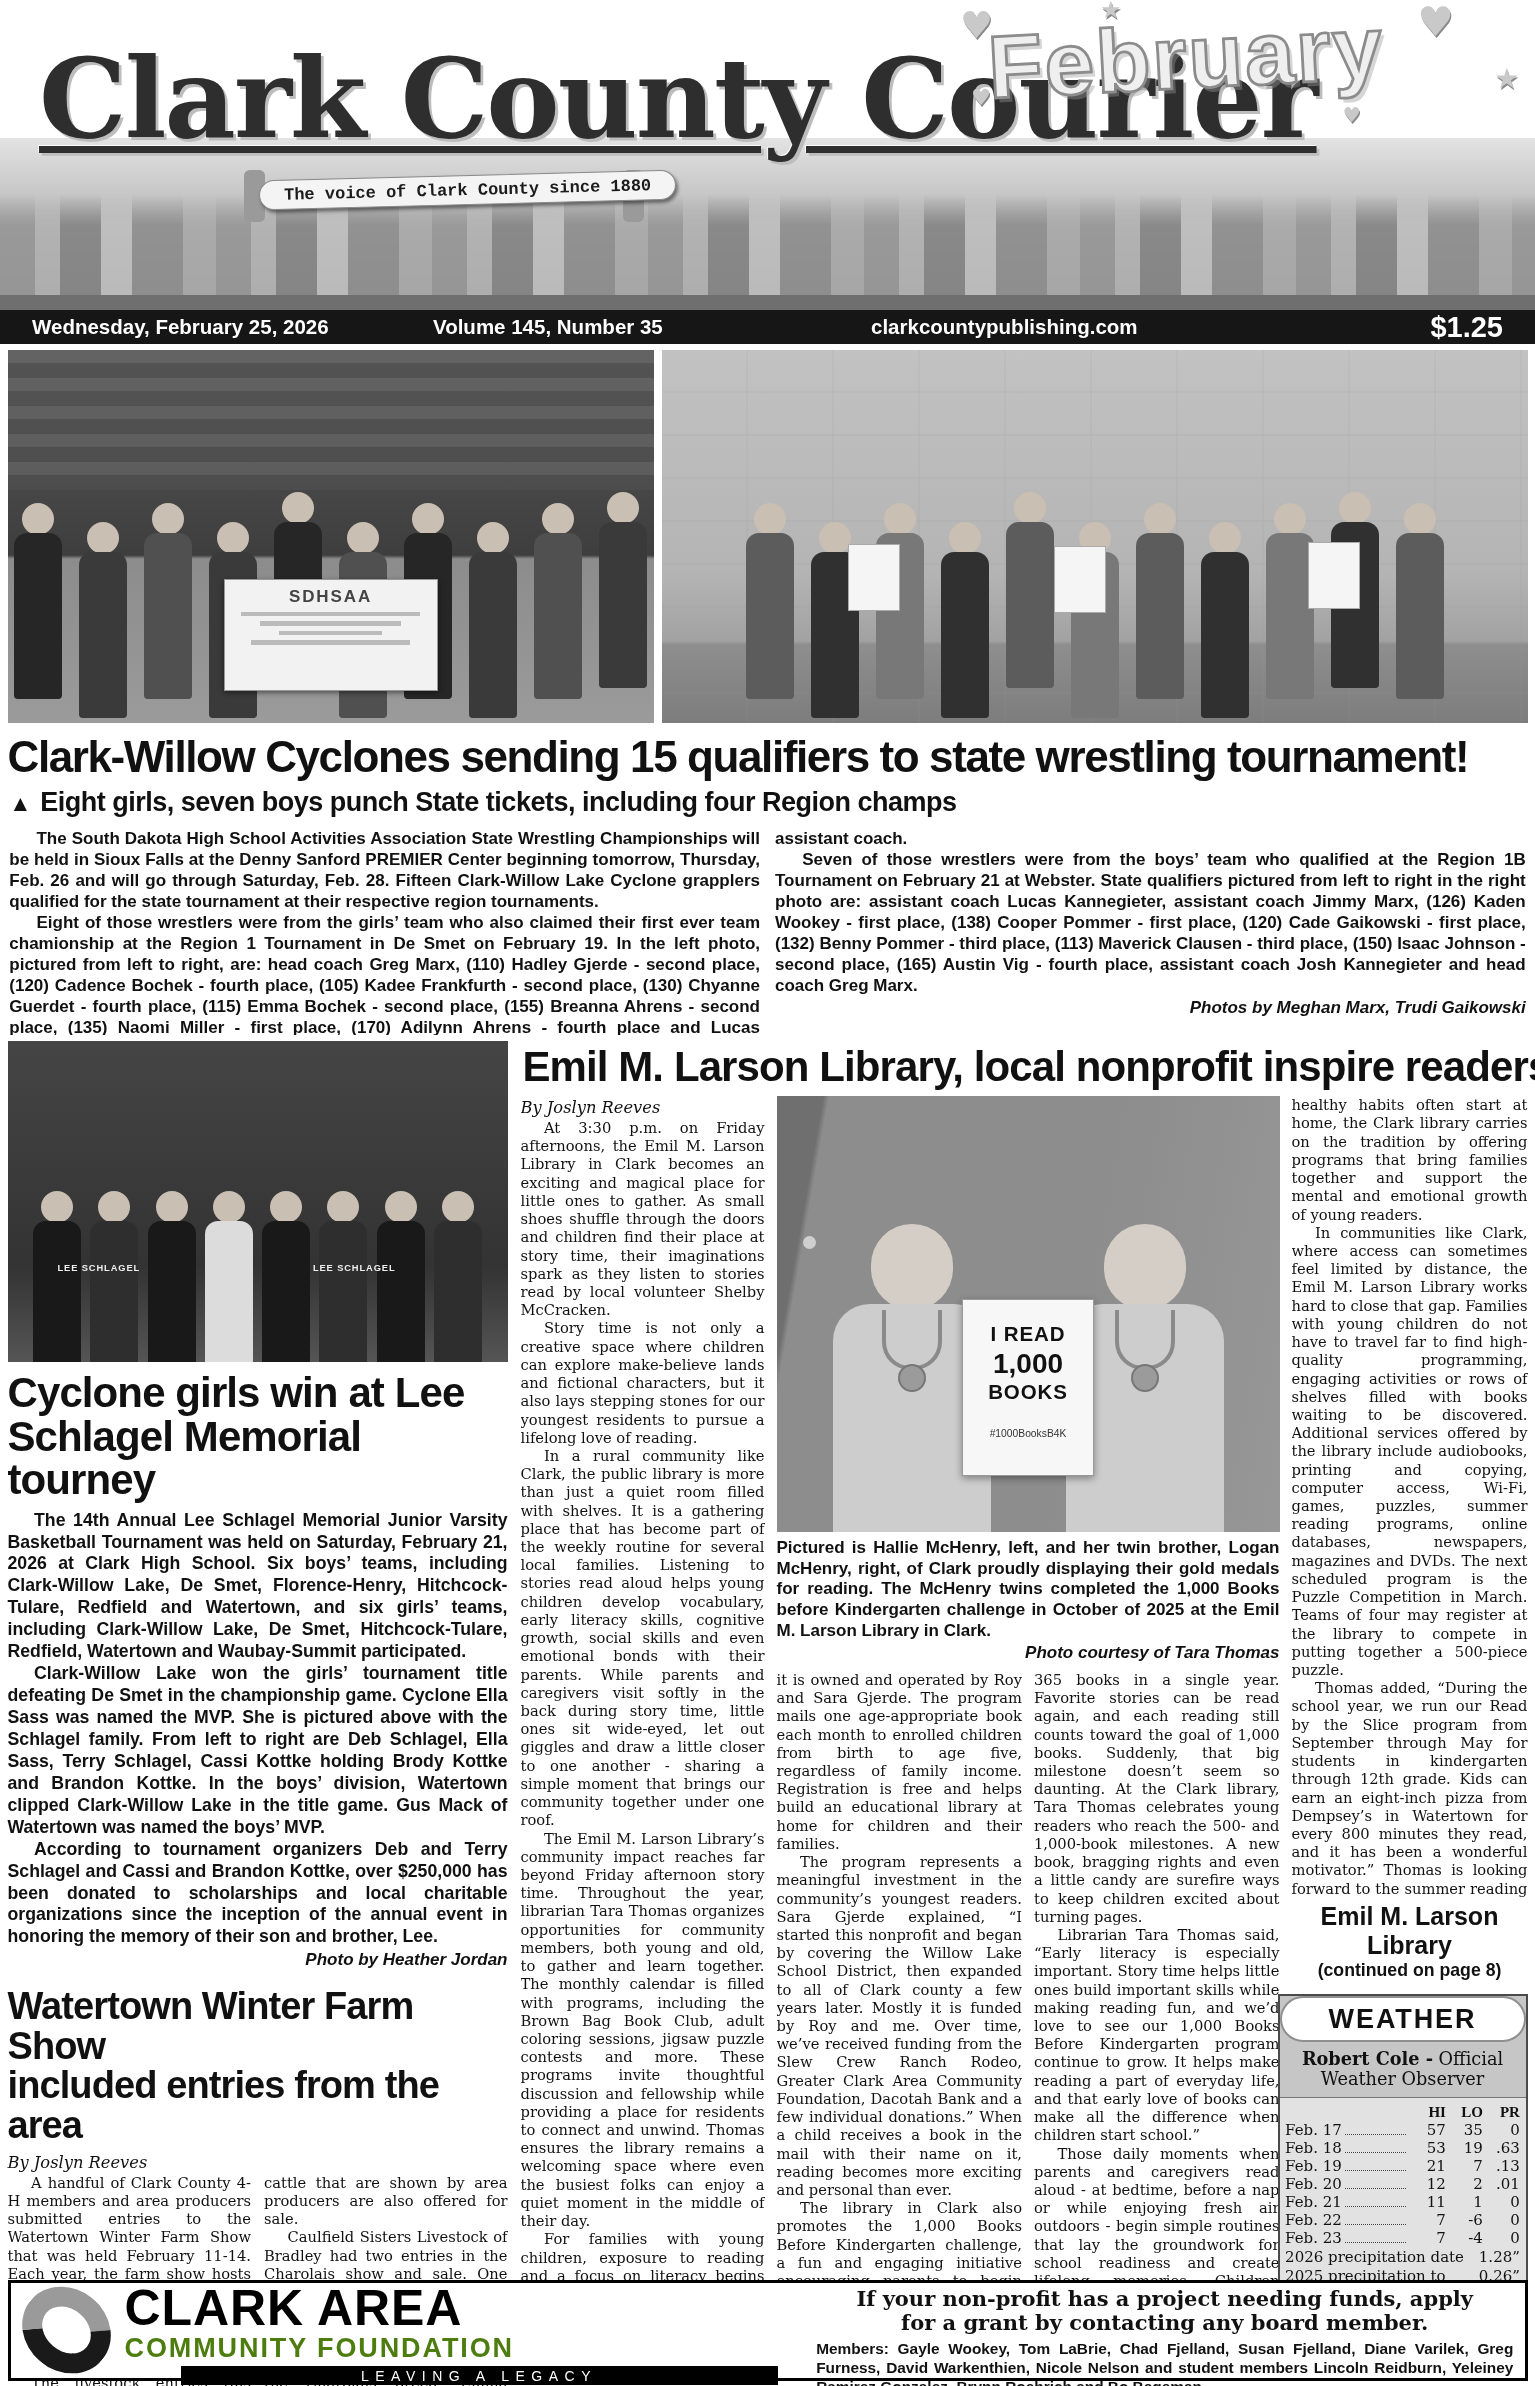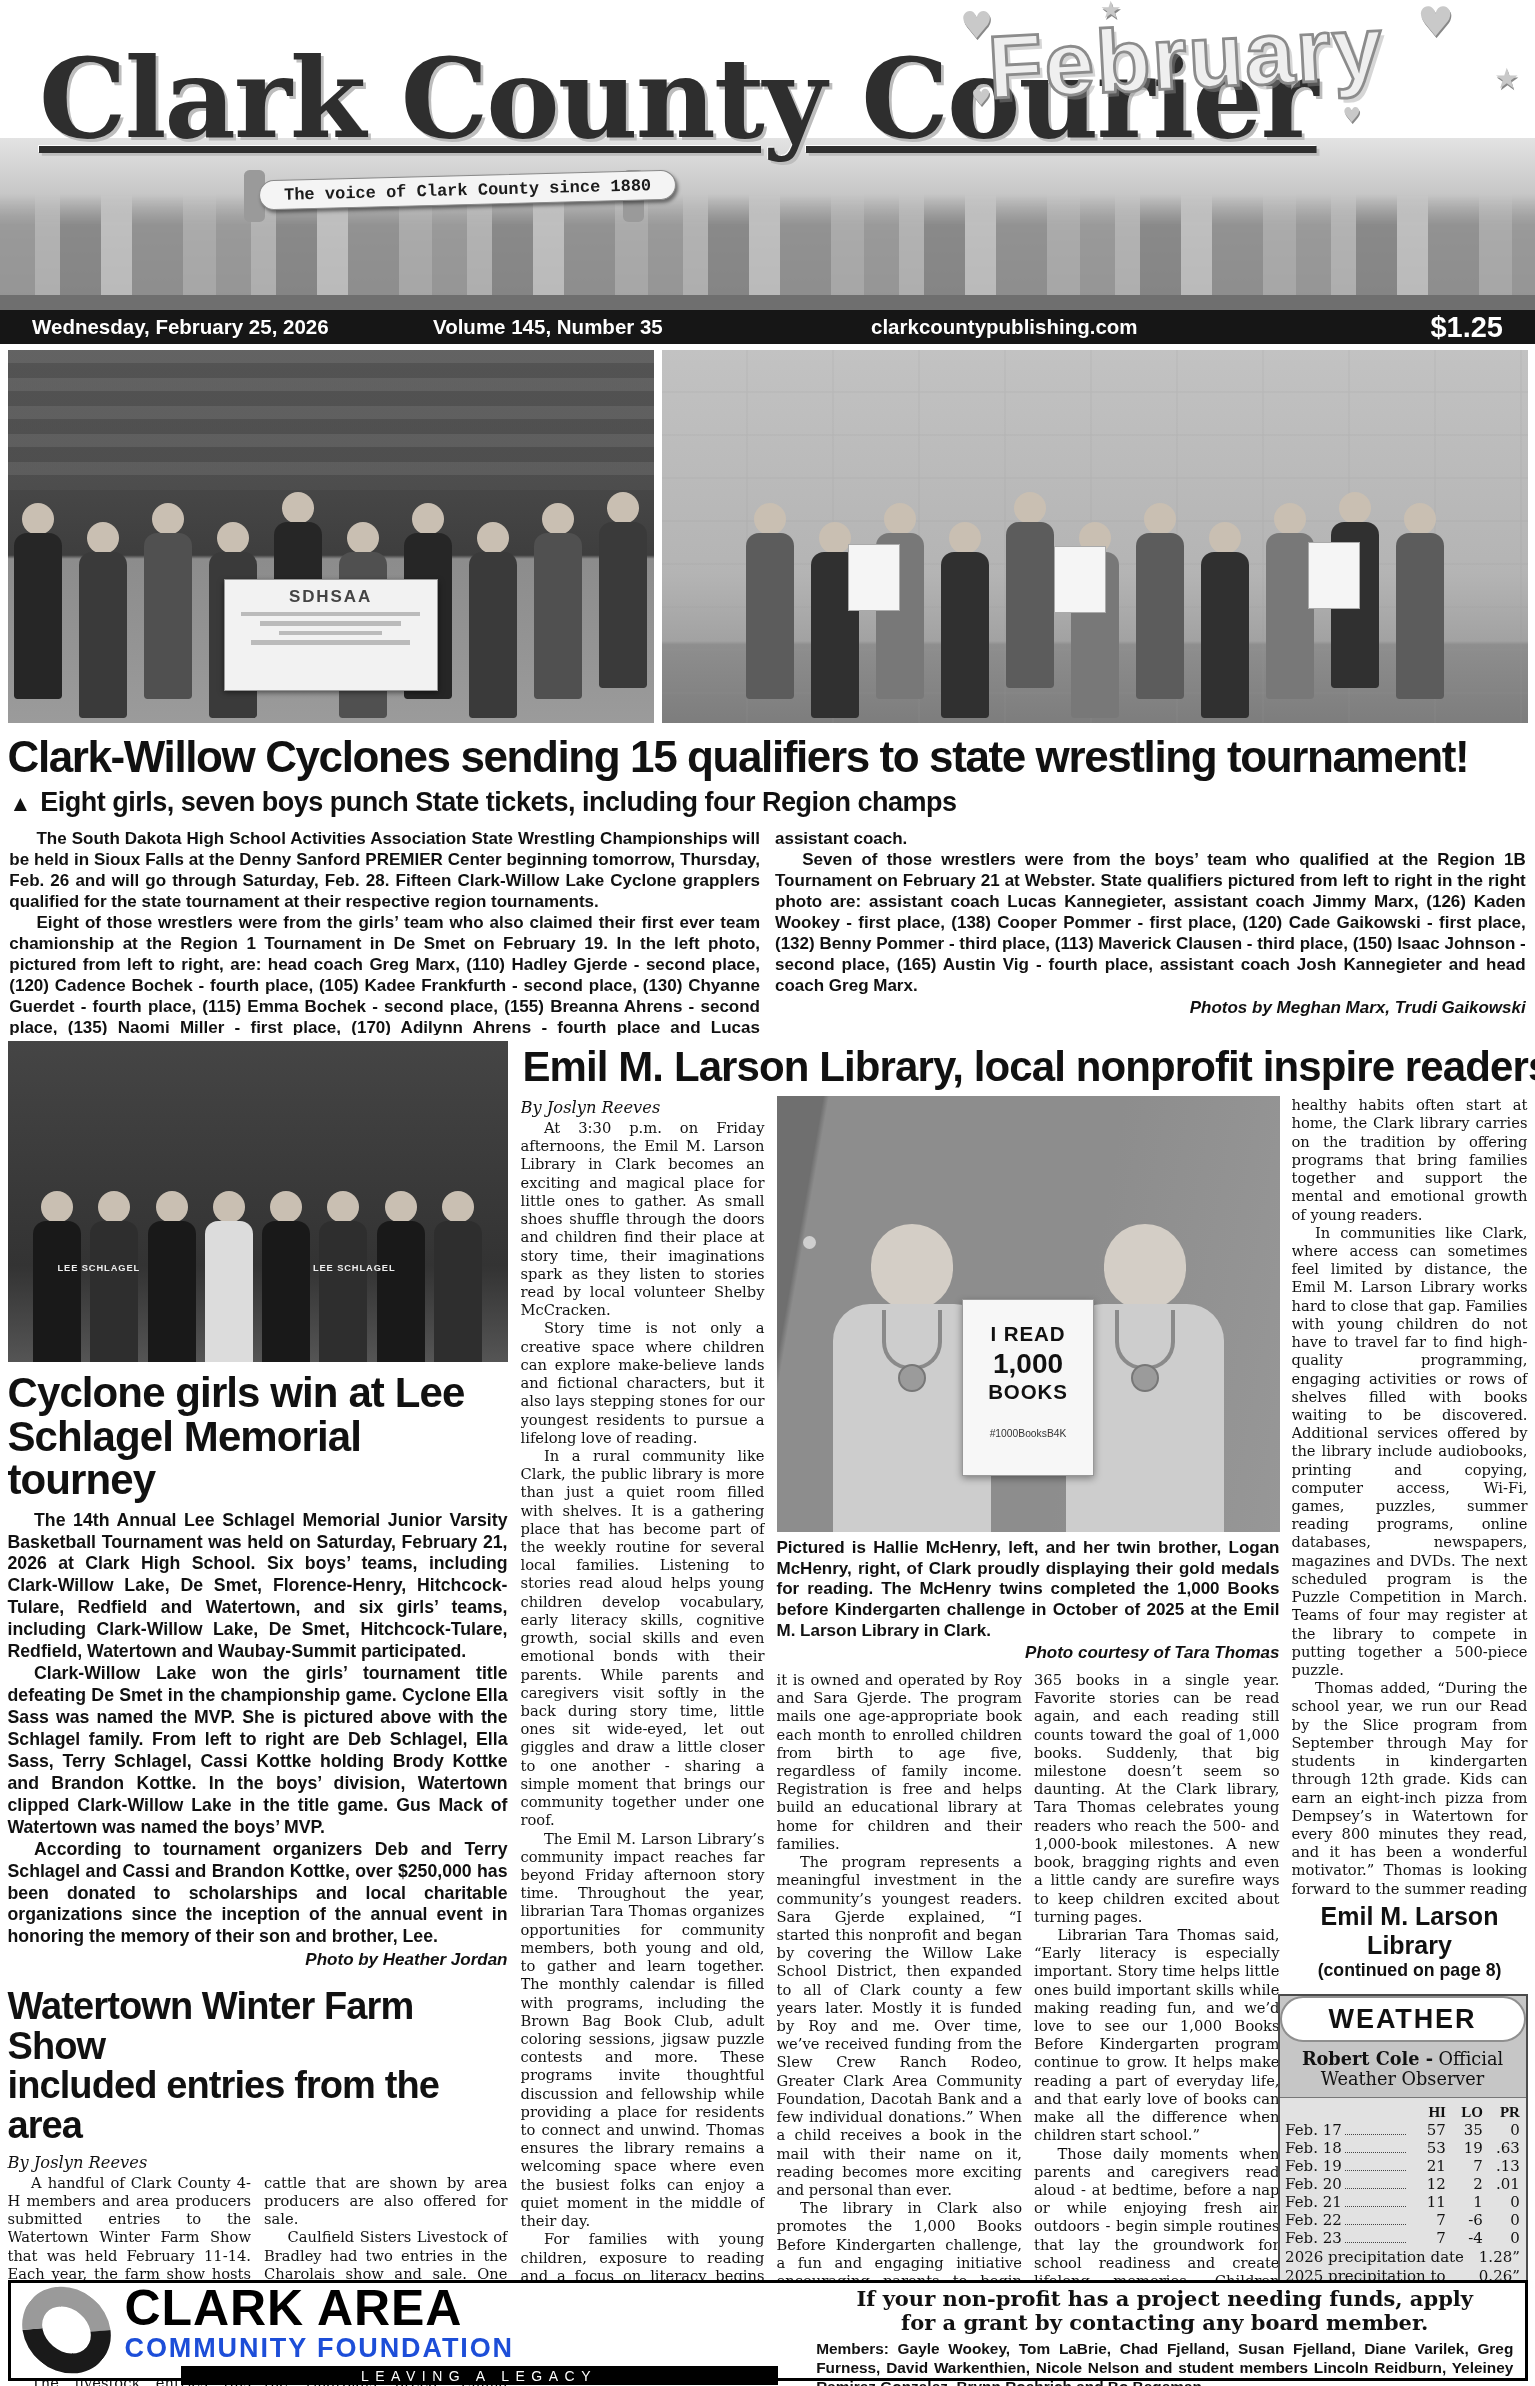--- a/index.html
+++ b/index.html
@@ -141,21 +141,21 @@
   .dots{flex:1;border-bottom:1.9px dotted #444;margin:0 2.8px 3.7px 2.8px;min-width:9.3px}
   .wv{width:37px;text-align:right}
   .wfoot{display:flex;justify-content:space-between;margin-top:0.9px}
 
   
   .ad{position:absolute;left:7.5px;right:7.5px;bottom:5.6px;height:101px;border:3.7px solid #000;display:flex;background:#fff}
   .ad-left{width:802px;flex:none;position:relative;padding:1.9px 5.6px 1.9px 114px}
   .swoosh{position:absolute;left:9.3px;top:5.6px;width:93px;height:82px;border-radius:50%;
      border:20.5px solid #1a1a1a;border-left-color:#9a9a9a;border-top-color:#9a9a9a;transform:rotate(40deg)}
   .ad-org1{font-family:var(--sans);font-weight:bold;font-size:50px;letter-spacing:0.9px;line-height:.95;color:#000}
-  .ad-org2{font-family:var(--sans);font-weight:bold;font-size:27px;letter-spacing:1.9px;color:#1d4ed8}
+  .ad-org2{font-family:var(--sans);font-weight:bold;font-size:27px;letter-spacing:1.9px;color:#4d7c0f}
   .ad-banner{background:#000;color:#fff;font-family:var(--sans);font-weight:normal;font-size:14px;
      letter-spacing:6.5px;text-align:center;padding:1.9px 0;margin-top:1.9px;width:597px;margin-left:56px}
   .ad-right{flex:1;padding:3.7px 11.2px 1.9px 3.7px}
   .ad-pitch{font-family:var(--serif);font-weight:bold;font-size:21px;text-align:center;line-height:1.15}
   .ad-members{font-family:var(--sans);font-weight:bold;font-size:15.4px;line-height:1.22;margin-top:4.7px;text-align:justify}
 </style>
 </head>
 <body>
 
 <div class="page">

